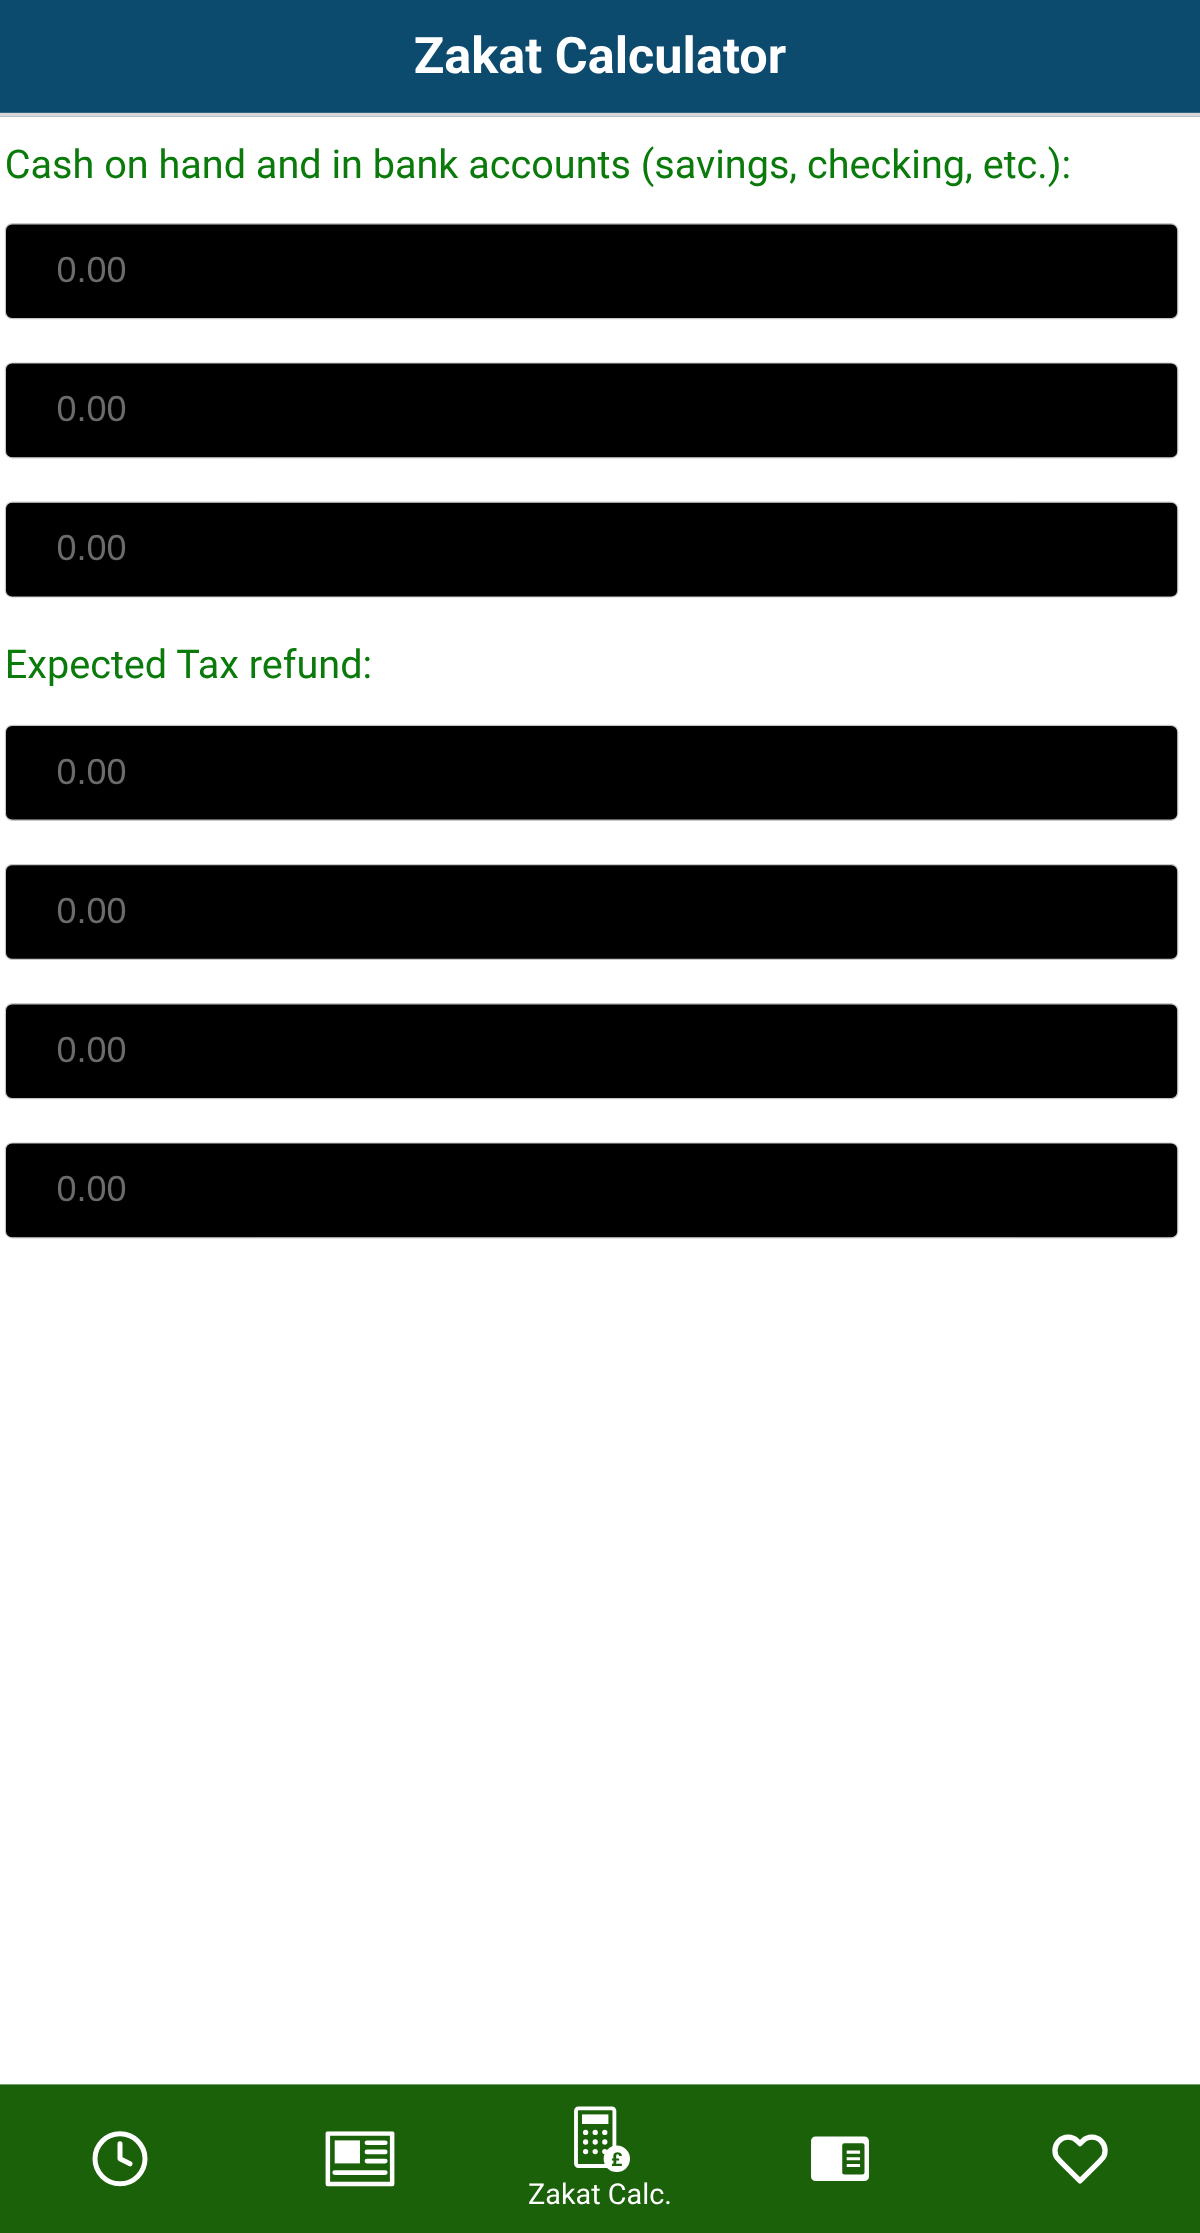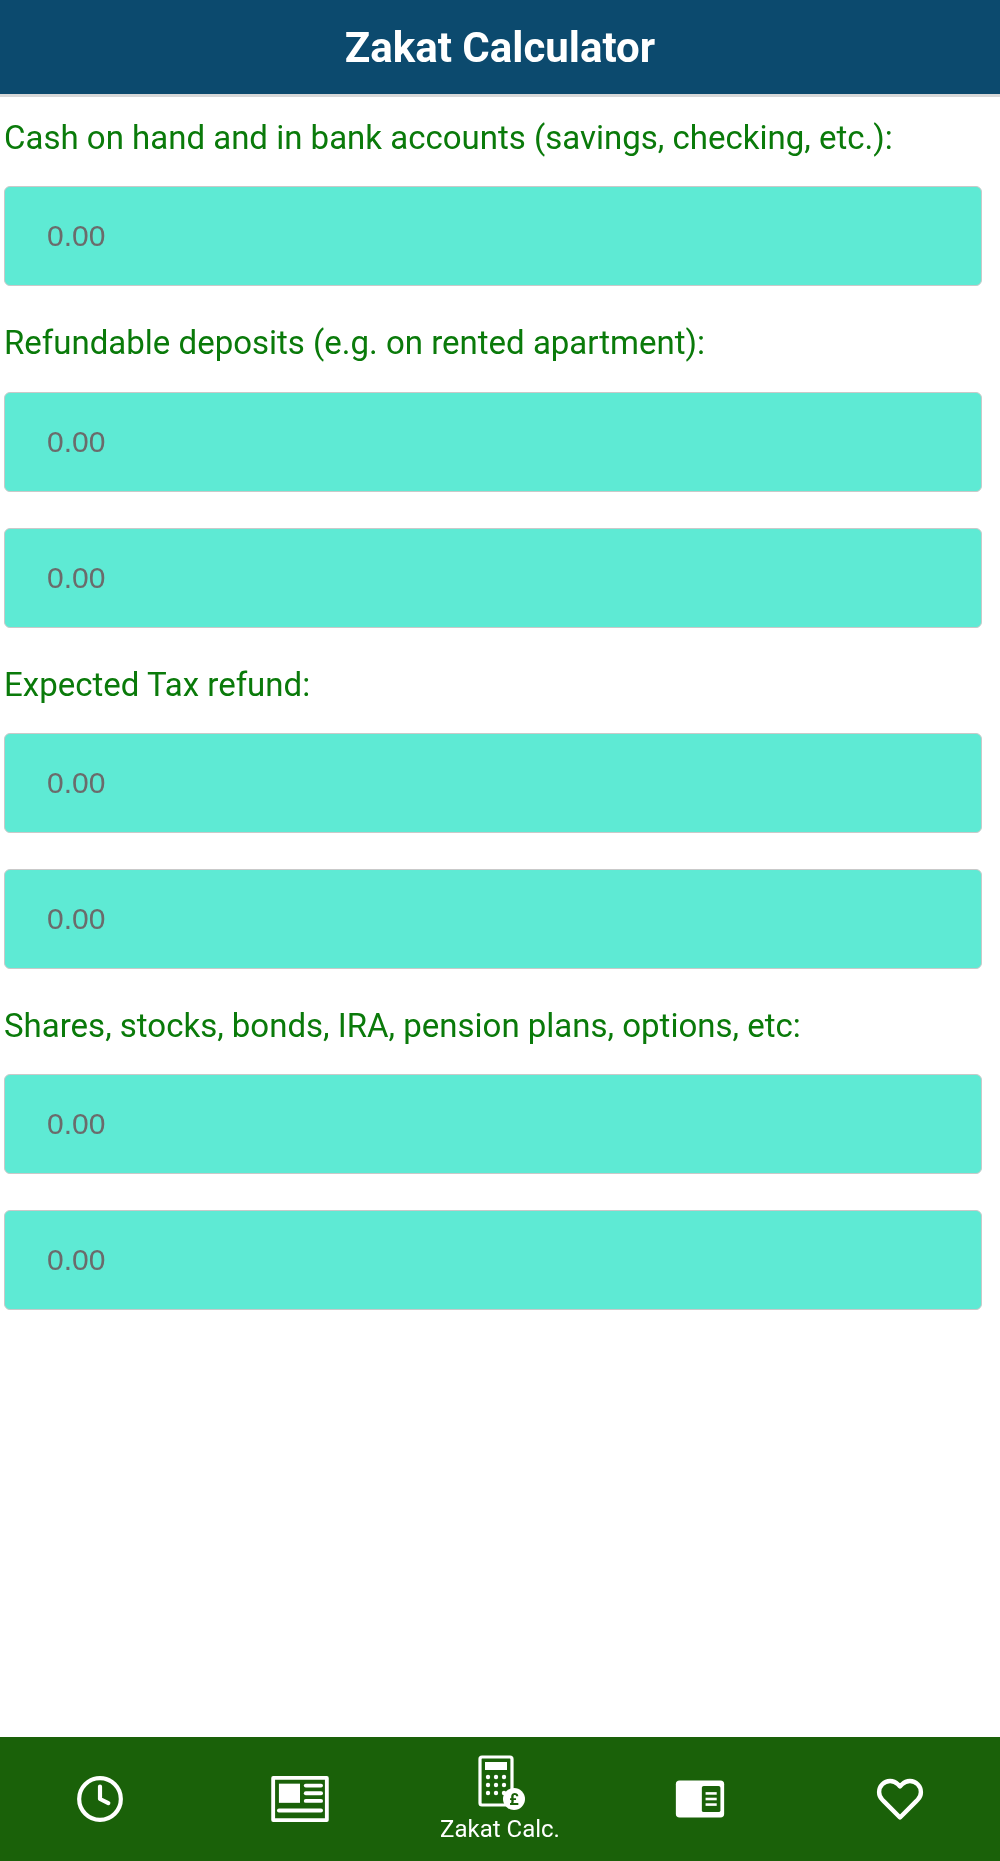--- a/index.html
+++ b/index.html
@@ -30,27 +30,27 @@
   .field-group { margin-bottom: 36px; }
   .field-label {
     color: #0a7a0a;
     font-size: 33px;
     line-height: 1.25;
     margin-bottom: 28px;
     display: block;
   }
   .field-input {
     width: 100%;
-    height: 100px;
+    height: 80px;
     border: 1px solid #c9c9c9;
     border-radius: 6px;
     font-size: 30px;
     color: #6b6b6b;
     padding: 0 42px;
-    background: #5eead4;
+    background: #000000;
   }
   .field-input::placeholder { color: #6b6b6b; }
 
   .bottom-nav {
     position: absolute;
     bottom: 0; left: 0;
     width: 100%;
     height: 124px;
     background: #1a6109;
     display: flex;
@@ -80,39 +80,37 @@
 </div>
 
 <div class="content">
 
   <div class="field-group">
     <label class="field-label">Cash on hand and in bank accounts (savings, checking, etc.):</label>
     <input class="field-input" type="text" placeholder="0.00" style="">
   </div>
 
   <div class="field-group">
-    <label class="field-label">Refundable deposits (e.g. on rented apartment):</label>
     <input class="field-input" type="text" placeholder="0.00" style="">
   </div>
 
   <div class="field-group">
     <input class="field-input" type="text" placeholder="0.00" style="">
   </div>
 
   <div class="field-group">
     <label class="field-label">Expected Tax refund:</label>
     <input class="field-input" type="text" placeholder="0.00" style="">
   </div>
 
   <div class="field-group">
     <input class="field-input" type="text" placeholder="0.00" style="">
   </div>
 
   <div class="field-group">
-    <label class="field-label">Shares, stocks, bonds, IRA, pension plans, options, etc:</label>
     <input class="field-input" type="text" placeholder="0.00" style="">
   </div>
 
   <div class="field-group">
     <input class="field-input" type="text" placeholder="0.00" style="">
   </div>
 
 </div>
 
 <div class="bottom-nav">

